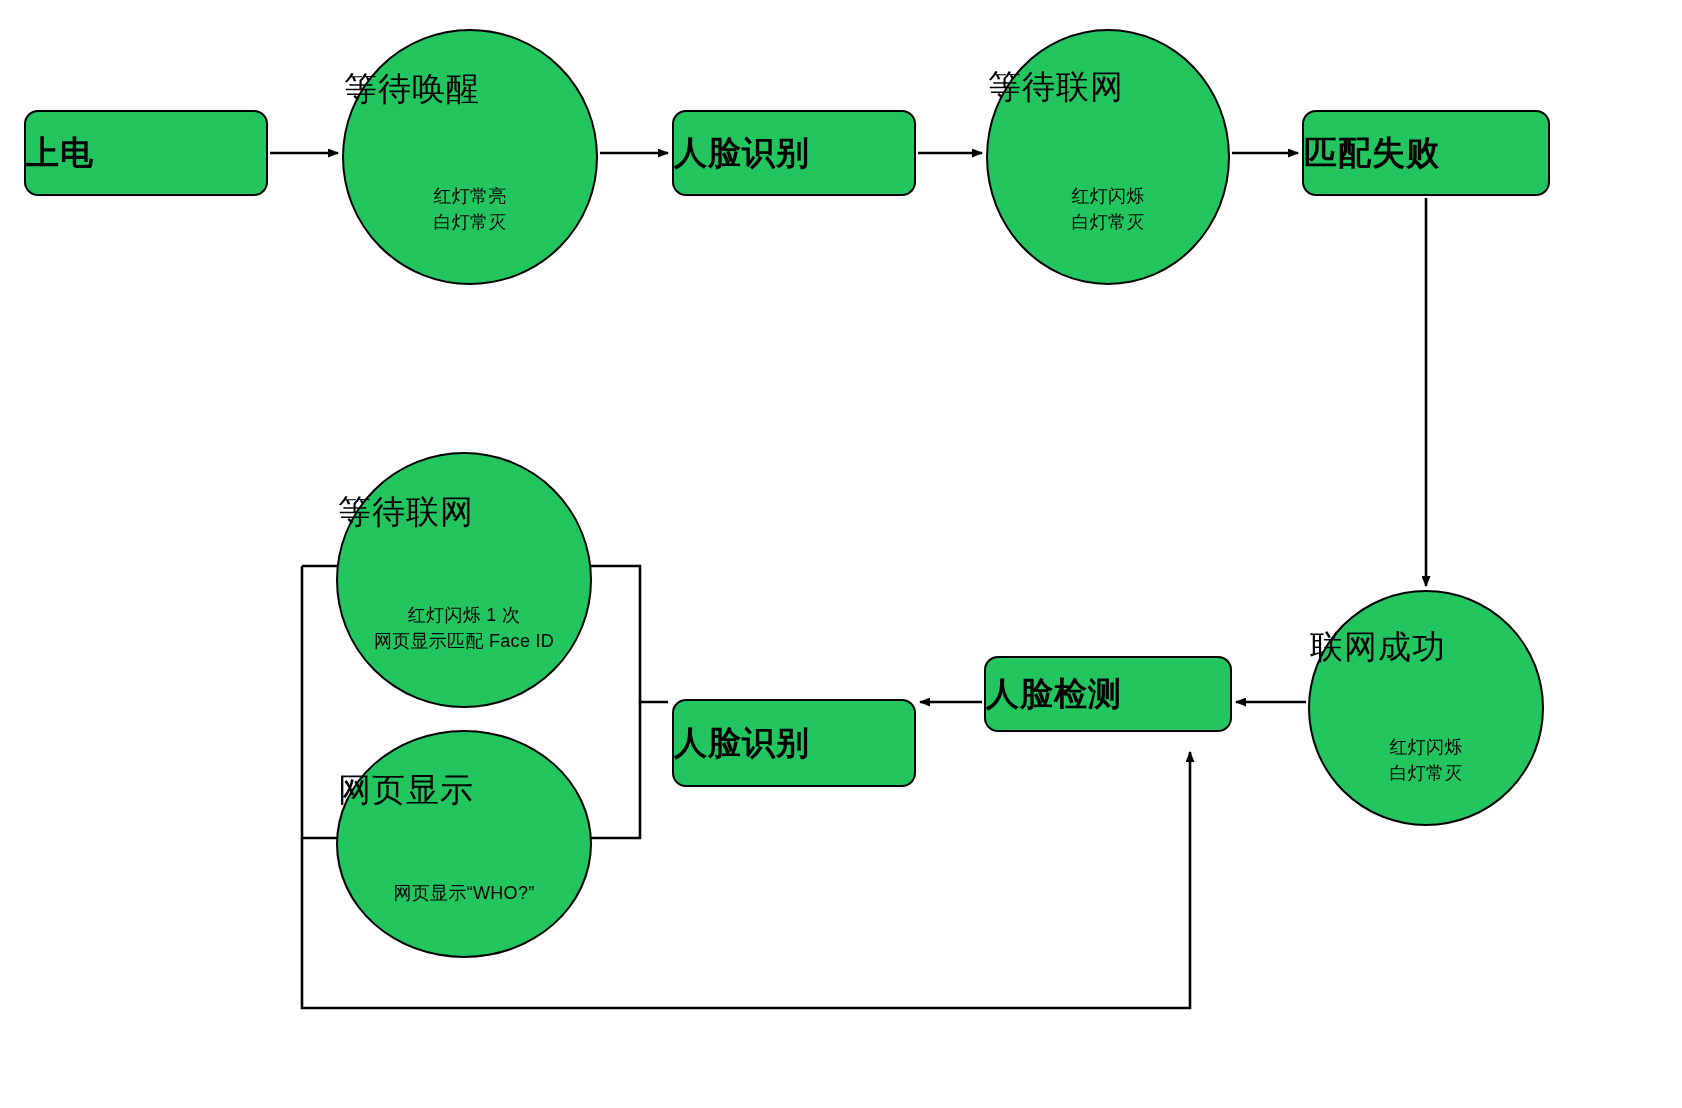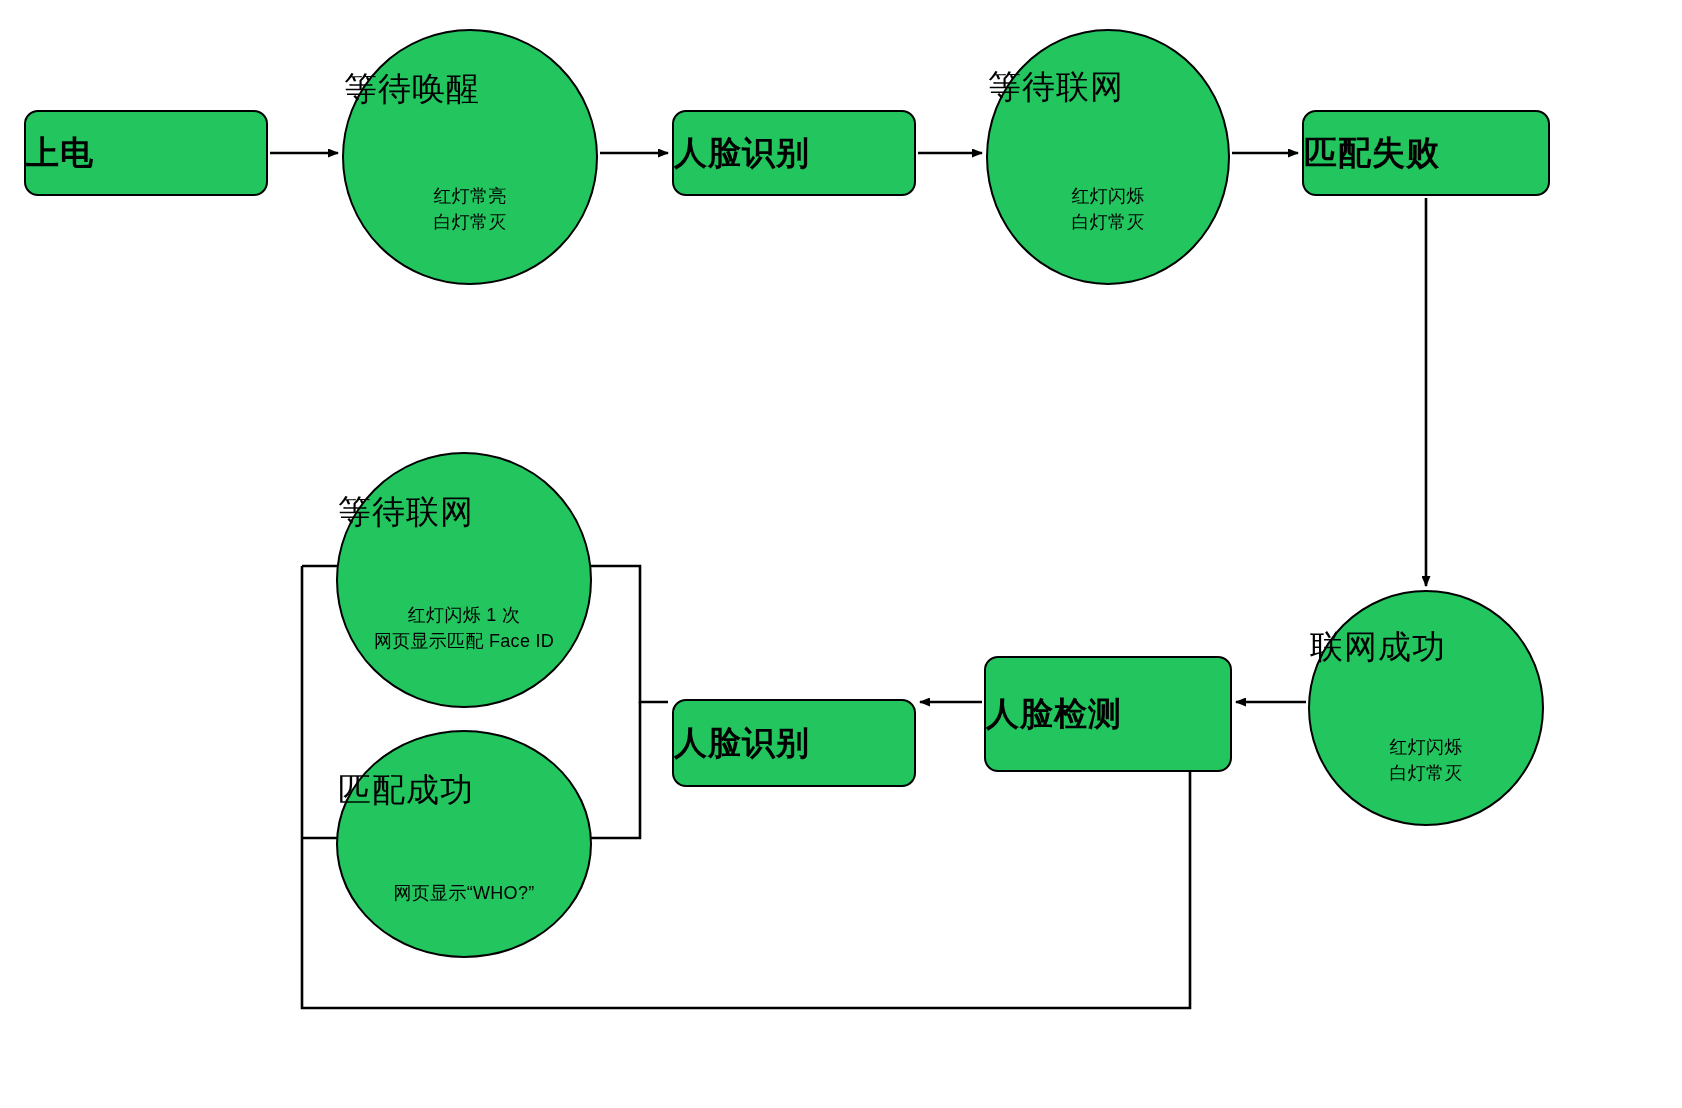--- a/index.html
+++ b/index.html
@@ -66,21 +66,21 @@
     left: 0;
     right: 0;
   }
   
   #n-power      { left: 24px;   top: 110px;  width: 244px;  height: 86px;  }
   #n-wait-wake  { left: 342px;  top: 29px;   width: 256px;  height: 256px; }
   #n-voice-wake { left: 672px;  top: 110px;  width: 244px;  height: 86px;  }
   #n-wait-net   { left: 986px;  top: 29px;   width: 244px;  height: 256px; }
   #n-connect    { left: 1302px; top: 110px;  width: 248px;  height: 86px;  }
   #n-net-ok     { left: 1308px; top: 590px;  width: 236px;  height: 236px; }
-  #n-face-det   { left: 984px;  top: 656px;  width: 248px;  height: 116px;  }
+  #n-face-det   { left: 984px;  top: 656px;  width: 248px;  height: 76px;  }
   #n-face-rec   { left: 672px;  top: 658px;  width: 244px;  height: 88px; margin-top: 41px;  }
   #n-match-ok   { left: 336px;  top: 452px;  width: 256px;  height: 256px; }
   #n-match-fail { left: 336px;  top: 730px;  width: 256px;  height: 228px; }
 
   #n-wait-wake  .node-sub { top: 152px; }
   #n-wait-net   .node-sub { top: 152px; }
   #n-net-ok     .node-sub { top: 142px; }
   #n-match-ok   .node-sub { top: 148px; }
   #n-match-fail .node-sub { top: 148px; }
 </style>
@@ -156,17 +156,17 @@
     <div class="node-title">人脸识别</div>
   </div>
 
   <div class="node circle" id="n-match-ok">
     <div class="node-title">等待联网</div>
     <div class="node-sub">红灯闪烁 1 次
 网页显示匹配 Face ID</div>
   </div>
 
   <div class="node circle" id="n-match-fail">
-    <div class="node-title">匹配成功</div>
+    <div class="node-title">网页显示</div>
     <div class="node-sub">网页显示“WHO?”</div>
   </div>
 
 </div>
 
 </body></html>

